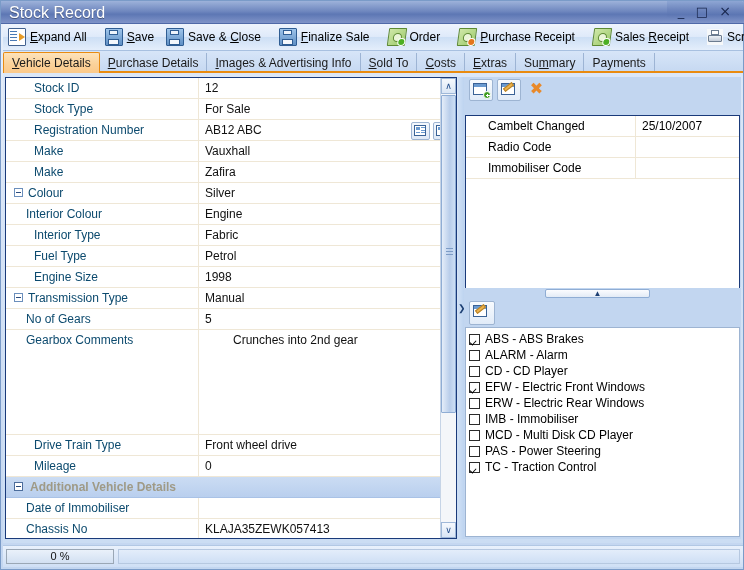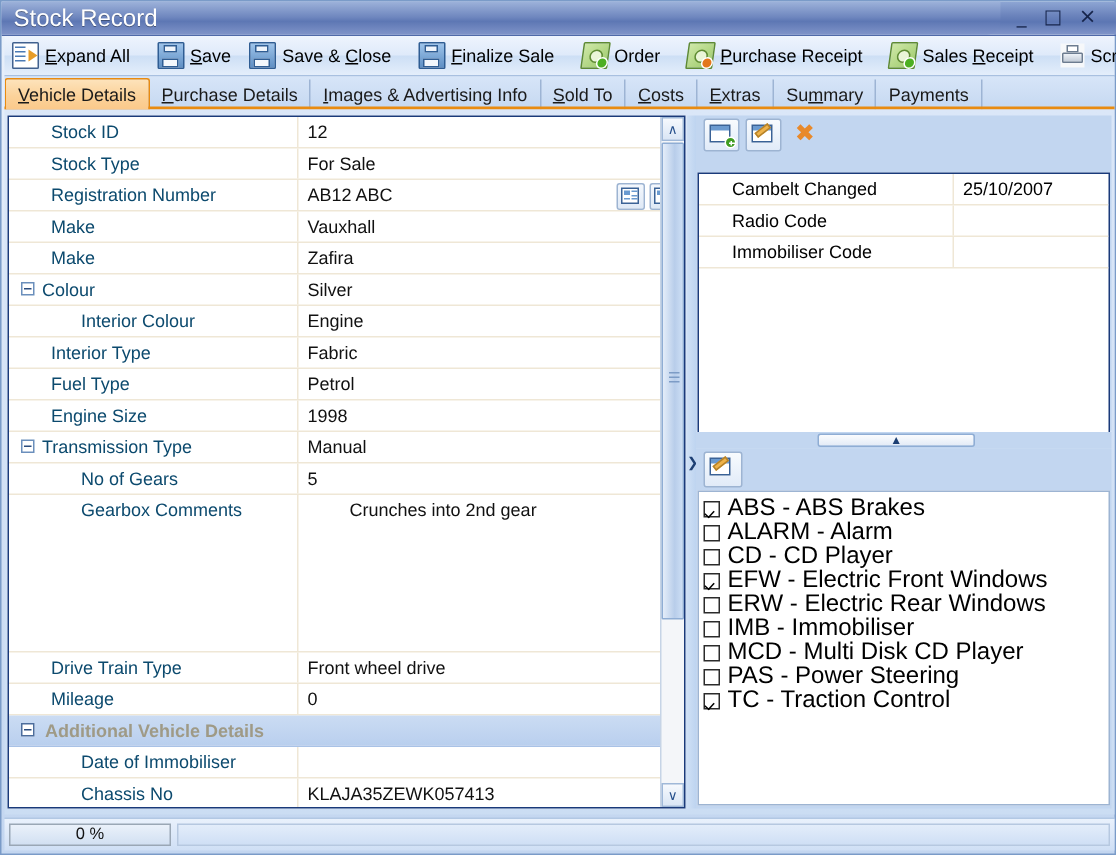--- a/index.html
+++ b/index.html
@@ -131,21 +131,21 @@
     box-sizing:border-box;
   }
   .prow.tall{height:auto;min-height:21px;align-items:flex-start;gap:28px;}
   .pname{
     width:193px;flex:0 0 193px;height:100%;
     border-right:1px solid #efe7d6;box-sizing:border-box;
     display:flex;align-items:center;position:relative;
     font-size:12px;color:#0c4a6e;
   }
   .pname .txt{padding-left:28px;}
-  .pname.ind1 .txt{padding-left:48px;}
+  .pname.ind1 .txt{padding-left:20px;}
   .pname.exp .txt{padding-left:22px;}
   .pval{flex:1;padding-left:6px;font-size:12px;color:#111;
         display:flex;align-items:center;height:100%;position:relative;}
   .prow.tall .pname,.prow.tall .pval{padding-top:3px;align-items:flex-start;}
   .expander{
     position:absolute;left:8px;top:50%;margin-top:-5px;
     width:9px;height:9px;border:1px solid #6b8fbc;background:#fff;
     box-sizing:border-box;cursor:default;
   }
   .expander:before{content:"";position:absolute;left:1px;top:3px;width:5px;height:1px;background:#2b4c7e;}
@@ -261,21 +261,21 @@
   #rbtoolbar{
     position:absolute;left:0;top:0;width:277px;height:28px;
     display:flex;align-items:center;padding-left:5px;box-sizing:border-box;
   }
   #rbtoolbar .rbtn{width:24px;height:22px;}
   #featlist{
     position:absolute;left:1px;top:28px;width:275px;height:210px;
     background:#fff;border:1px solid #9db4d2;box-sizing:border-box;
     padding:3px 0 0 3px;overflow:hidden;
   }
-  .feat{display:flex;align-items:center;height:16px;font-size:16px;cursor:default;}
+  .feat{display:flex;align-items:center;height:16px;font-size:12px;cursor:default;}
   .cbx{
     width:11px;height:11px;flex:0 0 11px;border:1px solid #2b2b2b;background:#fff;
     box-sizing:border-box;margin-right:5px;position:relative;
   }
   .cbx.on:after{
     content:"";position:absolute;left:1px;top:4px;width:3px;height:5px;
     border:solid #000;border-width:0 1.6px 1.6px 0;transform:rotate(42deg);
   }
   
   #statusbar{

